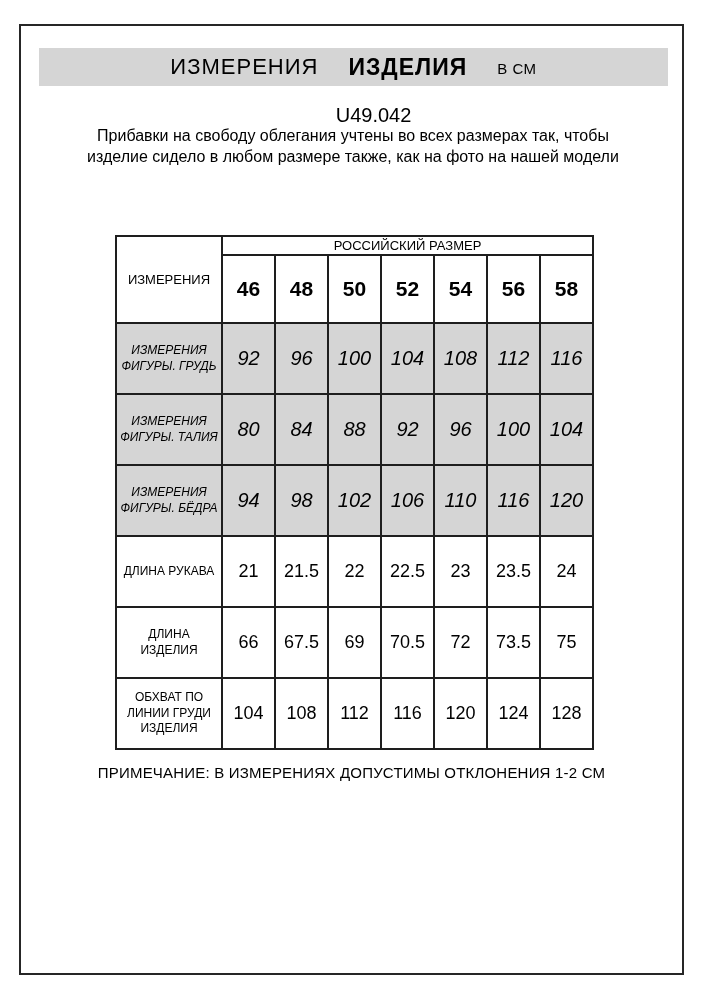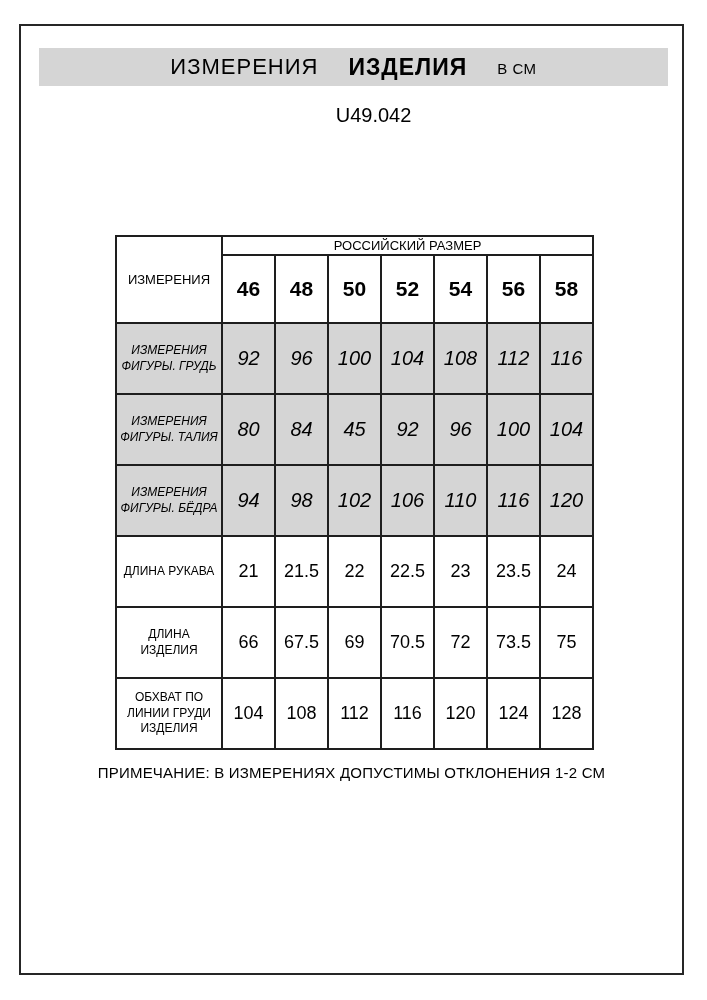--- a/index.html
+++ b/index.html
@@ -107,20 +107,21 @@
 <div class="frame">
 
   <div class="title-bar">
     <span class="title-main">ИЗМЕРЕНИЯ</span>
     <span class="title-bold">ИЗДЕЛИЯ</span>
     <span class="title-units">В СМ</span>
   </div>
 
   <div class="model-code">U49.042</div>
 
+  <div class="description">Прибавки на свободу облегания учтены во всех размерах так, чтобы изделие сидело в любом размере также, как на фото на нашей модели</div>
 
   <table class="size-table">
     <colgroup>
       <col class="label-col">
       <col class="size-col">
         <col class="size-col">
         <col class="size-col">
         <col class="size-col">
       <col class="size-col">
         <col class="size-col">
@@ -149,21 +150,21 @@
           <td class="value-cell">100</td>
           <td class="value-cell">104</td>
           <td class="value-cell">108</td>
           <td class="value-cell">112</td>
           <td class="value-cell">116</td>
         </tr>
         <tr class="shaded">
           <td class="row-label">ИЗМЕРЕНИЯ ФИГУРЫ. ТАЛИЯ</td>
           <td class="value-cell">80</td>
           <td class="value-cell">84</td>
-          <td class="value-cell">45</td>
+          <td class="value-cell">88</td>
           <td class="value-cell">92</td>
           <td class="value-cell">96</td>
           <td class="value-cell">100</td>
           <td class="value-cell">104</td>
         </tr>
         <tr class="shaded">
           <td class="row-label">ИЗМЕРЕНИЯ ФИГУРЫ. БЁДРА</td>
           <td class="value-cell">94</td>
           <td class="value-cell">98</td>
           <td class="value-cell">102</td>

